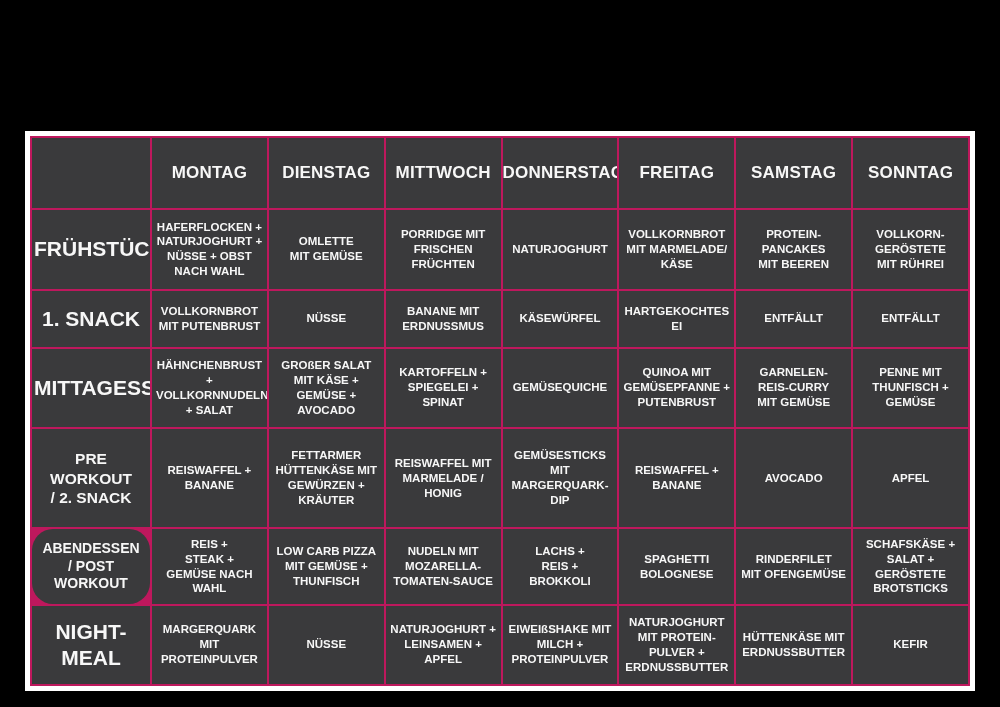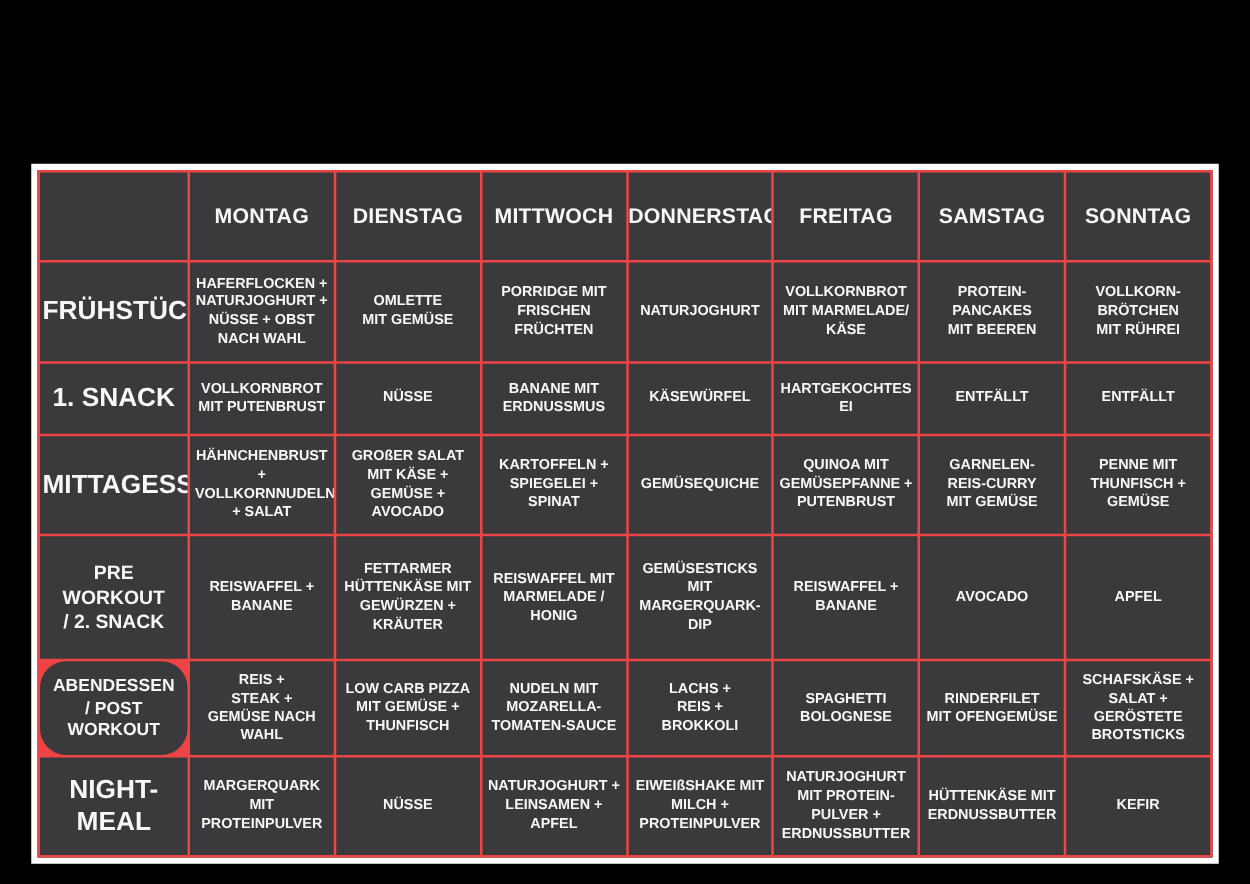--- a/index.html
+++ b/index.html
@@ -32,21 +32,21 @@
     left: 25px; top: 131px;
     width: 950px; height: 560px;
     border: 5px solid #fff;
     background: #0d0d0d;
   }
   table.plan {
     width: 940px; height: 550px;
     table-layout: fixed;
     border-collapse: separate;
     border-spacing: 2px;
-    background: #ef4444;
+    background: #be185d;
   }
   table.plan col.rowhead-col { width: 118px; }
   table.plan td, table.plan th {
     background: #3a3a3c;
     text-align: center;
     vertical-align: middle;
     color: #f7f7f7;
     overflow: hidden;
   }
   tr.head-row { height: 70px; }
@@ -112,21 +112,21 @@
 FRISCHEN
 FRÜCHTEN</td>
         <td class="meal">NATURJOGHURT</td>
         <td class="meal">VOLLKORNBROT
 MIT MARMELADE/
 KÄSE</td>
         <td class="meal">PROTEIN-
 PANCAKES
 MIT BEEREN</td>
         <td class="meal">VOLLKORN-
-BRÖTCHEN
+GERÖSTETE
 MIT RÜHREI</td>
       </tr>
 
       <tr class="r1">
         <td class="rowhead">1. SNACK</td>
         <td class="meal">VOLLKORNBROT
 MIT PUTENBRUST</td>
         <td class="meal">NÜSSE</td>
         <td class="meal">BANANE MIT
 ERDNUSSMUS</td>

